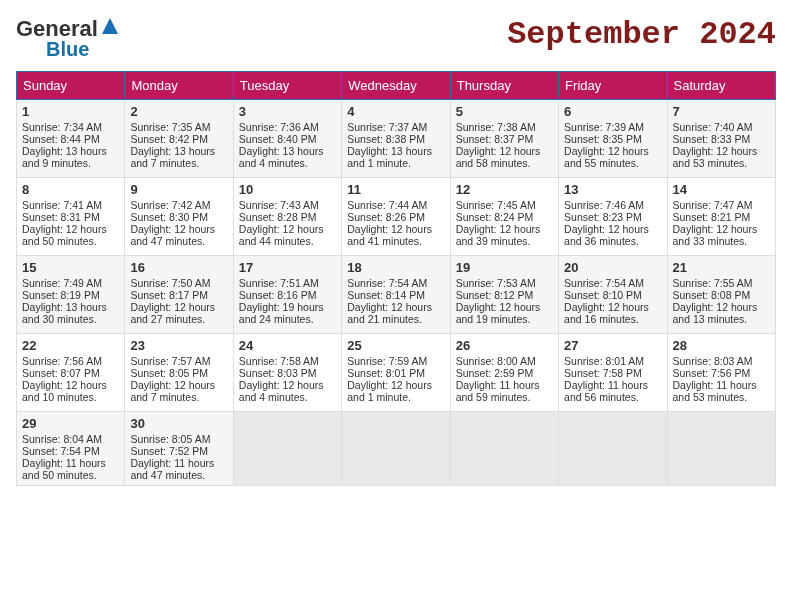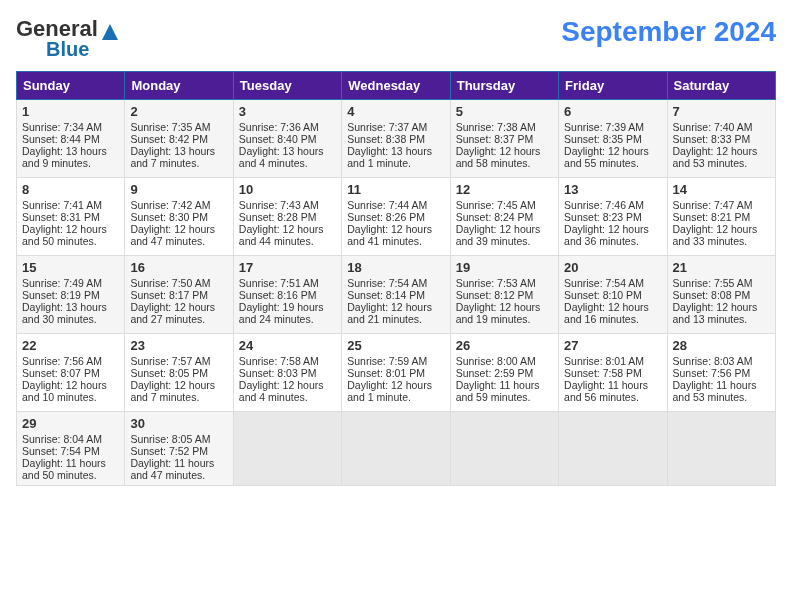--- a/index.html
+++ b/index.html
@@ -20,21 +20,21 @@
       align-items: flex-start;
       margin-bottom: 10px;
     }
     .logo {
       display: flex;
       flex-direction: column;
       align-items: flex-start;
     }
     .logo-text {
       display: flex;
-      align-items: flex-end;
+      align-items: flex-start;
     }
     .logo-general {
       font-size: 22px;
       font-weight: bold;
       color: #333;
     }
     .logo-blue {
       font-size: 20px;
       font-weight: bold;
       color: #1a6fa8;
@@ -42,39 +42,40 @@
     }
     .logo-icon {
       width: 20px;
       height: 20px;
       margin-left: 2px;
     }
     .title-block {
       text-align: right;
     }
     .month-title {
-      font-size: 28px;
+      font-size: 32px;
       font-weight: bold;
-      color: #3b82f6;
+      color: #7f1d1d;
+      font-family: Liberation Mono, monospace;
     }
     .location {
       font-size: 14px;
       color: #555;
     }
     table {
       width: 100%;
       border-collapse: collapse;
     }
     thead tr th {
-      background-color: #4c1d95;
+      background-color: #be185d;
       color: #fff;
       text-align: left;
       padding: 6px 6px;
       font-size: 13px;
-      font-weight: bold;
+      font-weight: normal;
       border: 1px solid #2a6db5;
     }
     tbody tr td {
       vertical-align: top;
       padding: 4px 5px;
       font-size: 10.5px;
       color: #333;
       border: 1px solid #ddd;
       width: calc(100% / 7);
       height: 78px;

